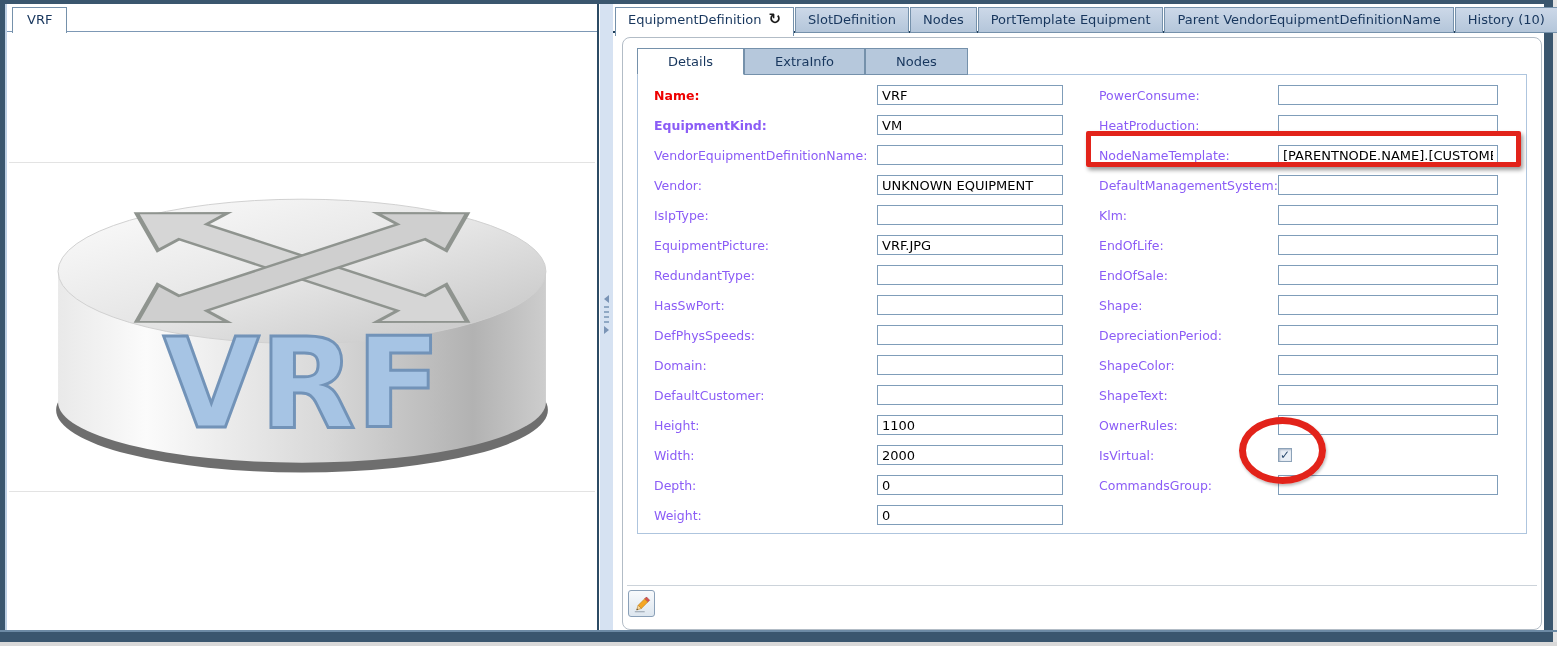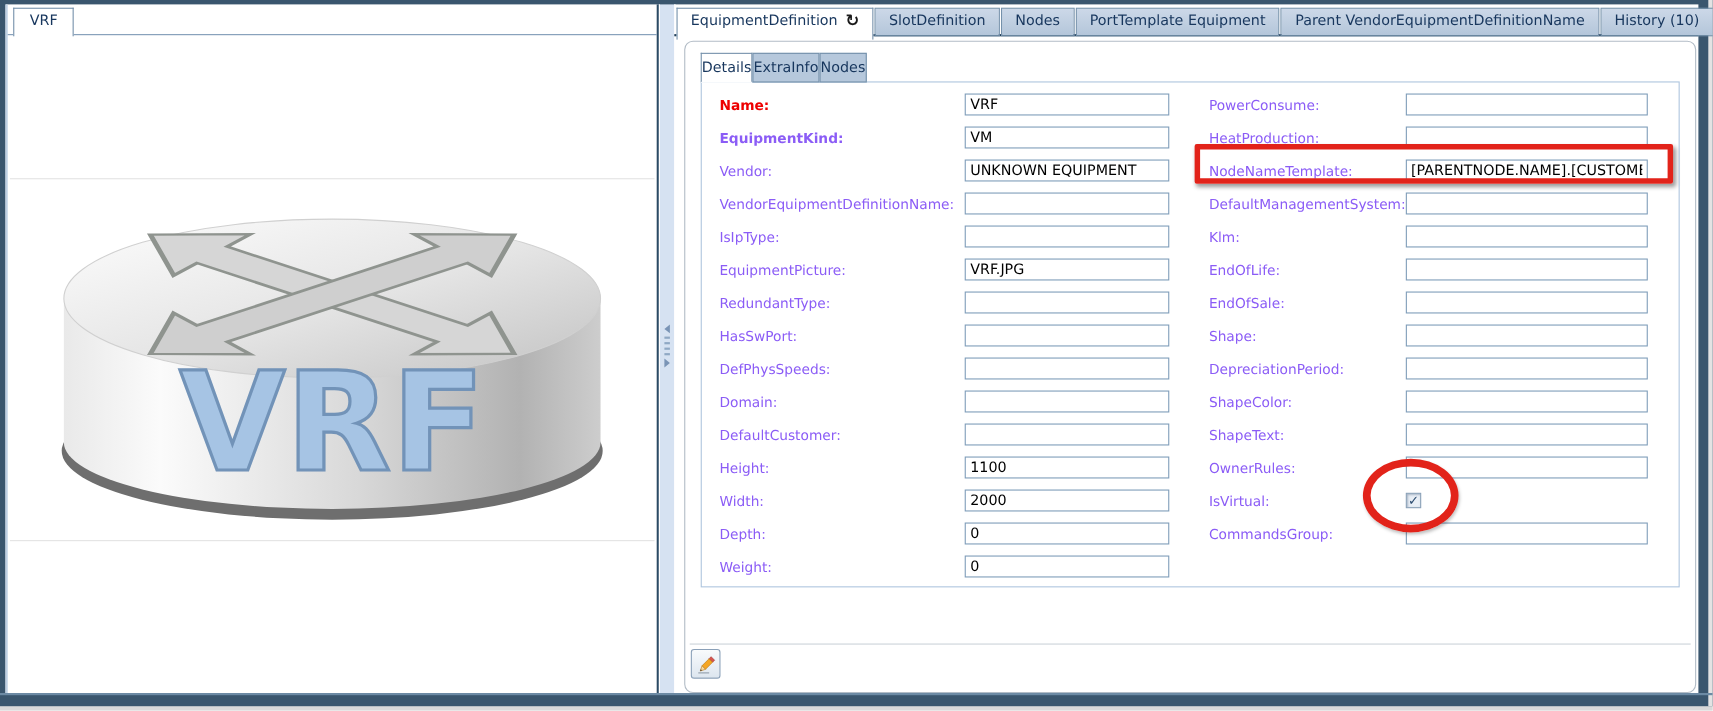--- a/index.html
+++ b/index.html
@@ -42,21 +42,21 @@
     border:1px solid #7591ab;background:linear-gradient(#ccd8e8,#b4c6da);
     color:#17365d;white-space:nowrap;cursor:default;}
   .tab.active{background:#fff;height:28px;z-index:3;border-bottom:none;display:flex;align-items:flex-start;}
   .tab.active .tab-label{line-height:24px;}
   .refresh-icon{display:inline-block;margin-left:7px;font-size:15px;font-weight:bold;color:#1a1a1a;line-height:22px;}
 
   #content-box{position:absolute;left:9px;top:33px;width:918px;height:591px;
     border:1px solid #b2bcc6;border-radius:8px;background:#fff;}
 
   #subtabs{position:absolute;left:14px;top:10px;display:flex;z-index:3;}
-  .subtab{height:27px;line-height:26px;padding:0 0;box-sizing:border-box;
+  .subtab{height:27px;line-height:26px;padding:0 30px;box-sizing:border-box;
     border:1px solid #7591ab;background:#b6c8dc;color:#17365d;white-space:nowrap;}
   .subtab.active{background:#fff;border-bottom:1px solid #fff;}
 
   #fieldset{position:absolute;left:14px;top:36px;width:888px;height:458px;border:1px solid #aec5de;}
   .col{position:absolute;top:5px;}
   #col-left{left:8px;width:436px;}
   #col-right{left:453px;width:432px;}
   .form-row{height:30px;display:flex;align-items:center;}
   .f-label{flex:0 0 auto;white-space:nowrap;color:#8b5cf6;padding-left:8px;box-sizing:border-box;font-size:12.5px;}
   #col-left .f-label{width:231px;}
@@ -164,26 +164,26 @@
       <div id="col-left" class="col">
           <div class="form-row">
             <span class="f-label required">Name:</span>
             <input type="text" class="f-input" value="VRF" style="">
           </div>
           <div class="form-row">
             <span class="f-label bold">EquipmentKind:</span>
             <input type="text" class="f-input" value="VM" style="">
           </div>
           <div class="form-row">
+            <span class="f-label">VendorEquipmentDefinitionName:</span>
+            <input type="text" class="f-input" style="">
+          </div>
+          <div class="form-row">
             <span class="f-label">Vendor:</span>
             <input type="text" class="f-input" value="UNKNOWN EQUIPMENT" style="">
-          </div>
-          <div class="form-row">
-            <span class="f-label">VendorEquipmentDefinitionName:</span>
-            <input type="text" class="f-input" style="">
           </div>
           <div class="form-row">
             <span class="f-label">IsIpType:</span>
             <input type="text" class="f-input" style="">
           </div>
           <div class="form-row">
             <span class="f-label">EquipmentPicture:</span>
             <input type="text" class="f-input" value="VRF.JPG" style="">
           </div>
           <div class="form-row">

